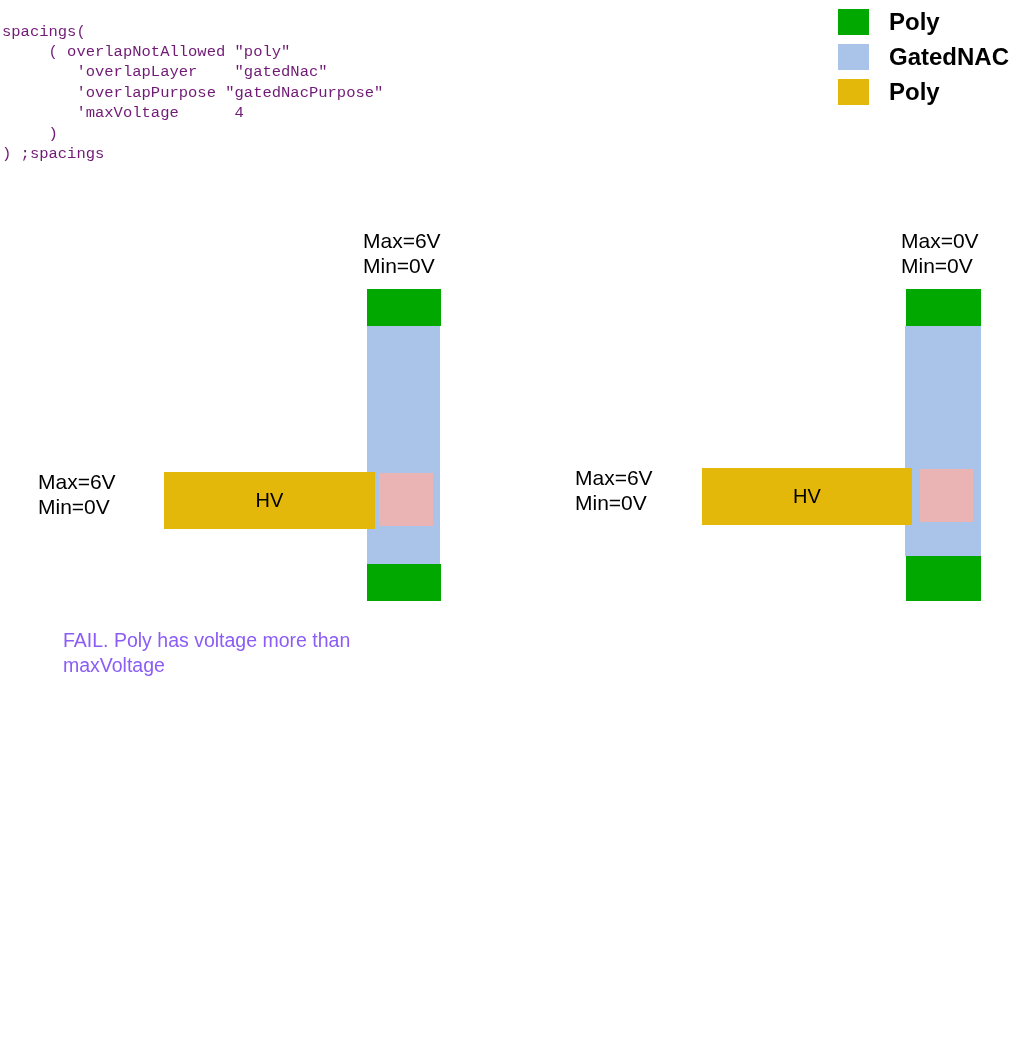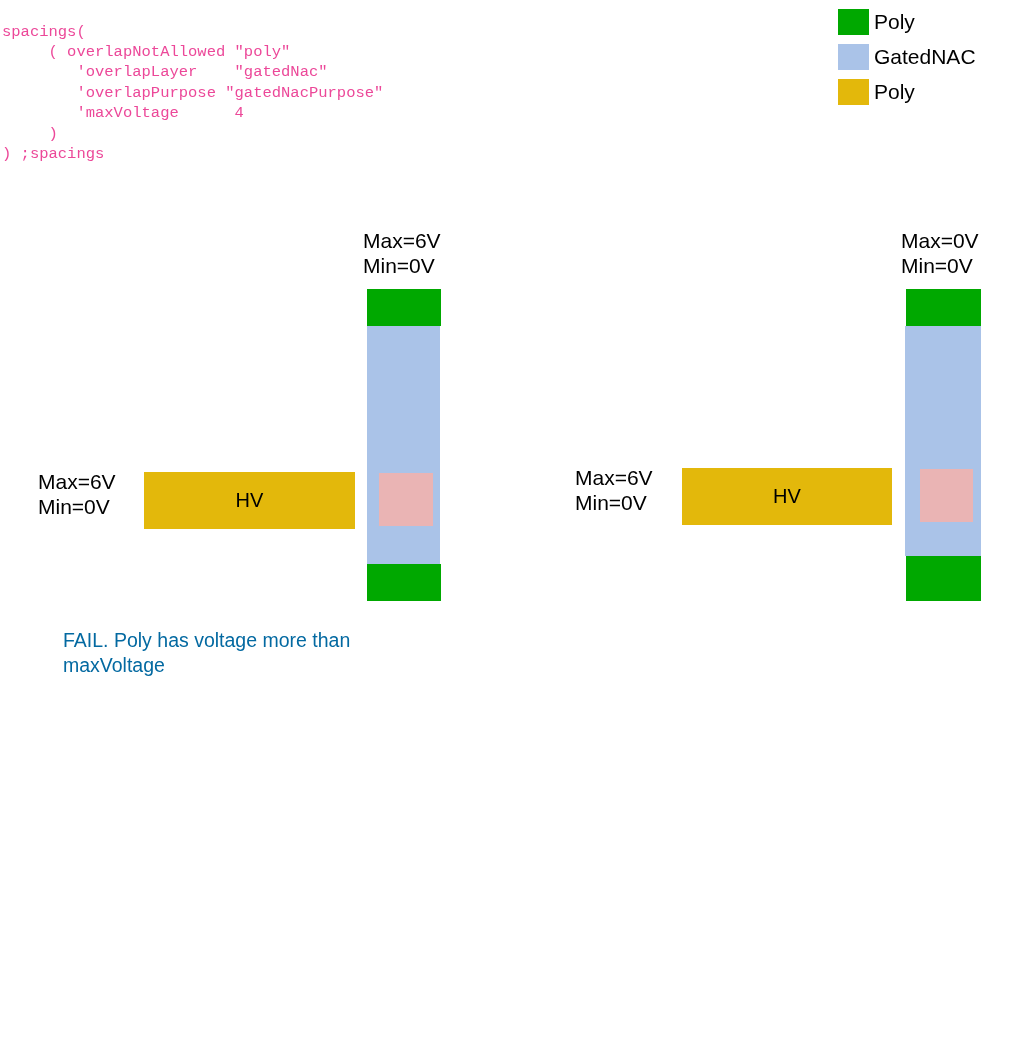--- a/index.html
+++ b/index.html
@@ -18,21 +18,21 @@
 
   
   #code-block {
     position: absolute;
     left: 2px;
     top: 6px;
     font-family: "Liberation Mono", "DejaVu Sans Mono", monospace;
     font-size: 15.5px;
     line-height: 20.4px;
     white-space: pre;
-    color: #ec4899;
+    color: #701a75;
   }
 
   
   #legend {
     position: absolute;
     left: 838px;
     top: 6px;
     width: 175px;
   }
   .legend-row {
@@ -41,25 +41,26 @@
   }
   .legend-swatch {
     position: absolute;
     left: 0px;
     top: 3px;
     width: 31px;
     height: 26px;
   }
   .legend-label {
     position: absolute;
-    left: 36px;
+    left: 51px;
     top: 0px;
-    font-size: 21px;
+    font-size: 24px;
     line-height: 31px;
     white-space: nowrap;
+    font-weight: bold;
   }
 
   
   .panel {
     position: absolute;
     top: 4px;
     height: 1057px;
     width: 506px;
   }
   #panel-fail { left: 0px; }
@@ -76,28 +77,29 @@
 
   .layer-rect {
     position: absolute;
   }
   .metal-rect {
     display: flex;
     align-items: center;
     justify-content: center;
     font-size: 20px;
     color: #000000;
+    margin-left: 20px;
   }
 
   .caption {
     position: absolute;
     font-size: 19.5px;
     line-height: 25px;
     white-space: pre-line;
-    color: #0369a1;
+    color: #8b5cf6;
   }
 
   
   #fail-poly-voltage  { left: 363px; top: 224px; }
   #fail-poly-top      { left: 367px; top: 285px;  width: 74px;  height: 37px; }
   #fail-gatednac      { left: 367px; top: 322px;  width: 73px;  height: 239px; }
   #fail-viag          { left: 379px; top: 469px;  width: 54px;  height: 53px; }
   #fail-poly-bottom   { left: 367px; top: 560px;  width: 74px;  height: 37px; }
   #fail-metal-voltage { left: 38px;  top: 465px; }
   #fail-metal         { left: 144px; top: 468px;  width: 211px; height: 57px; }

